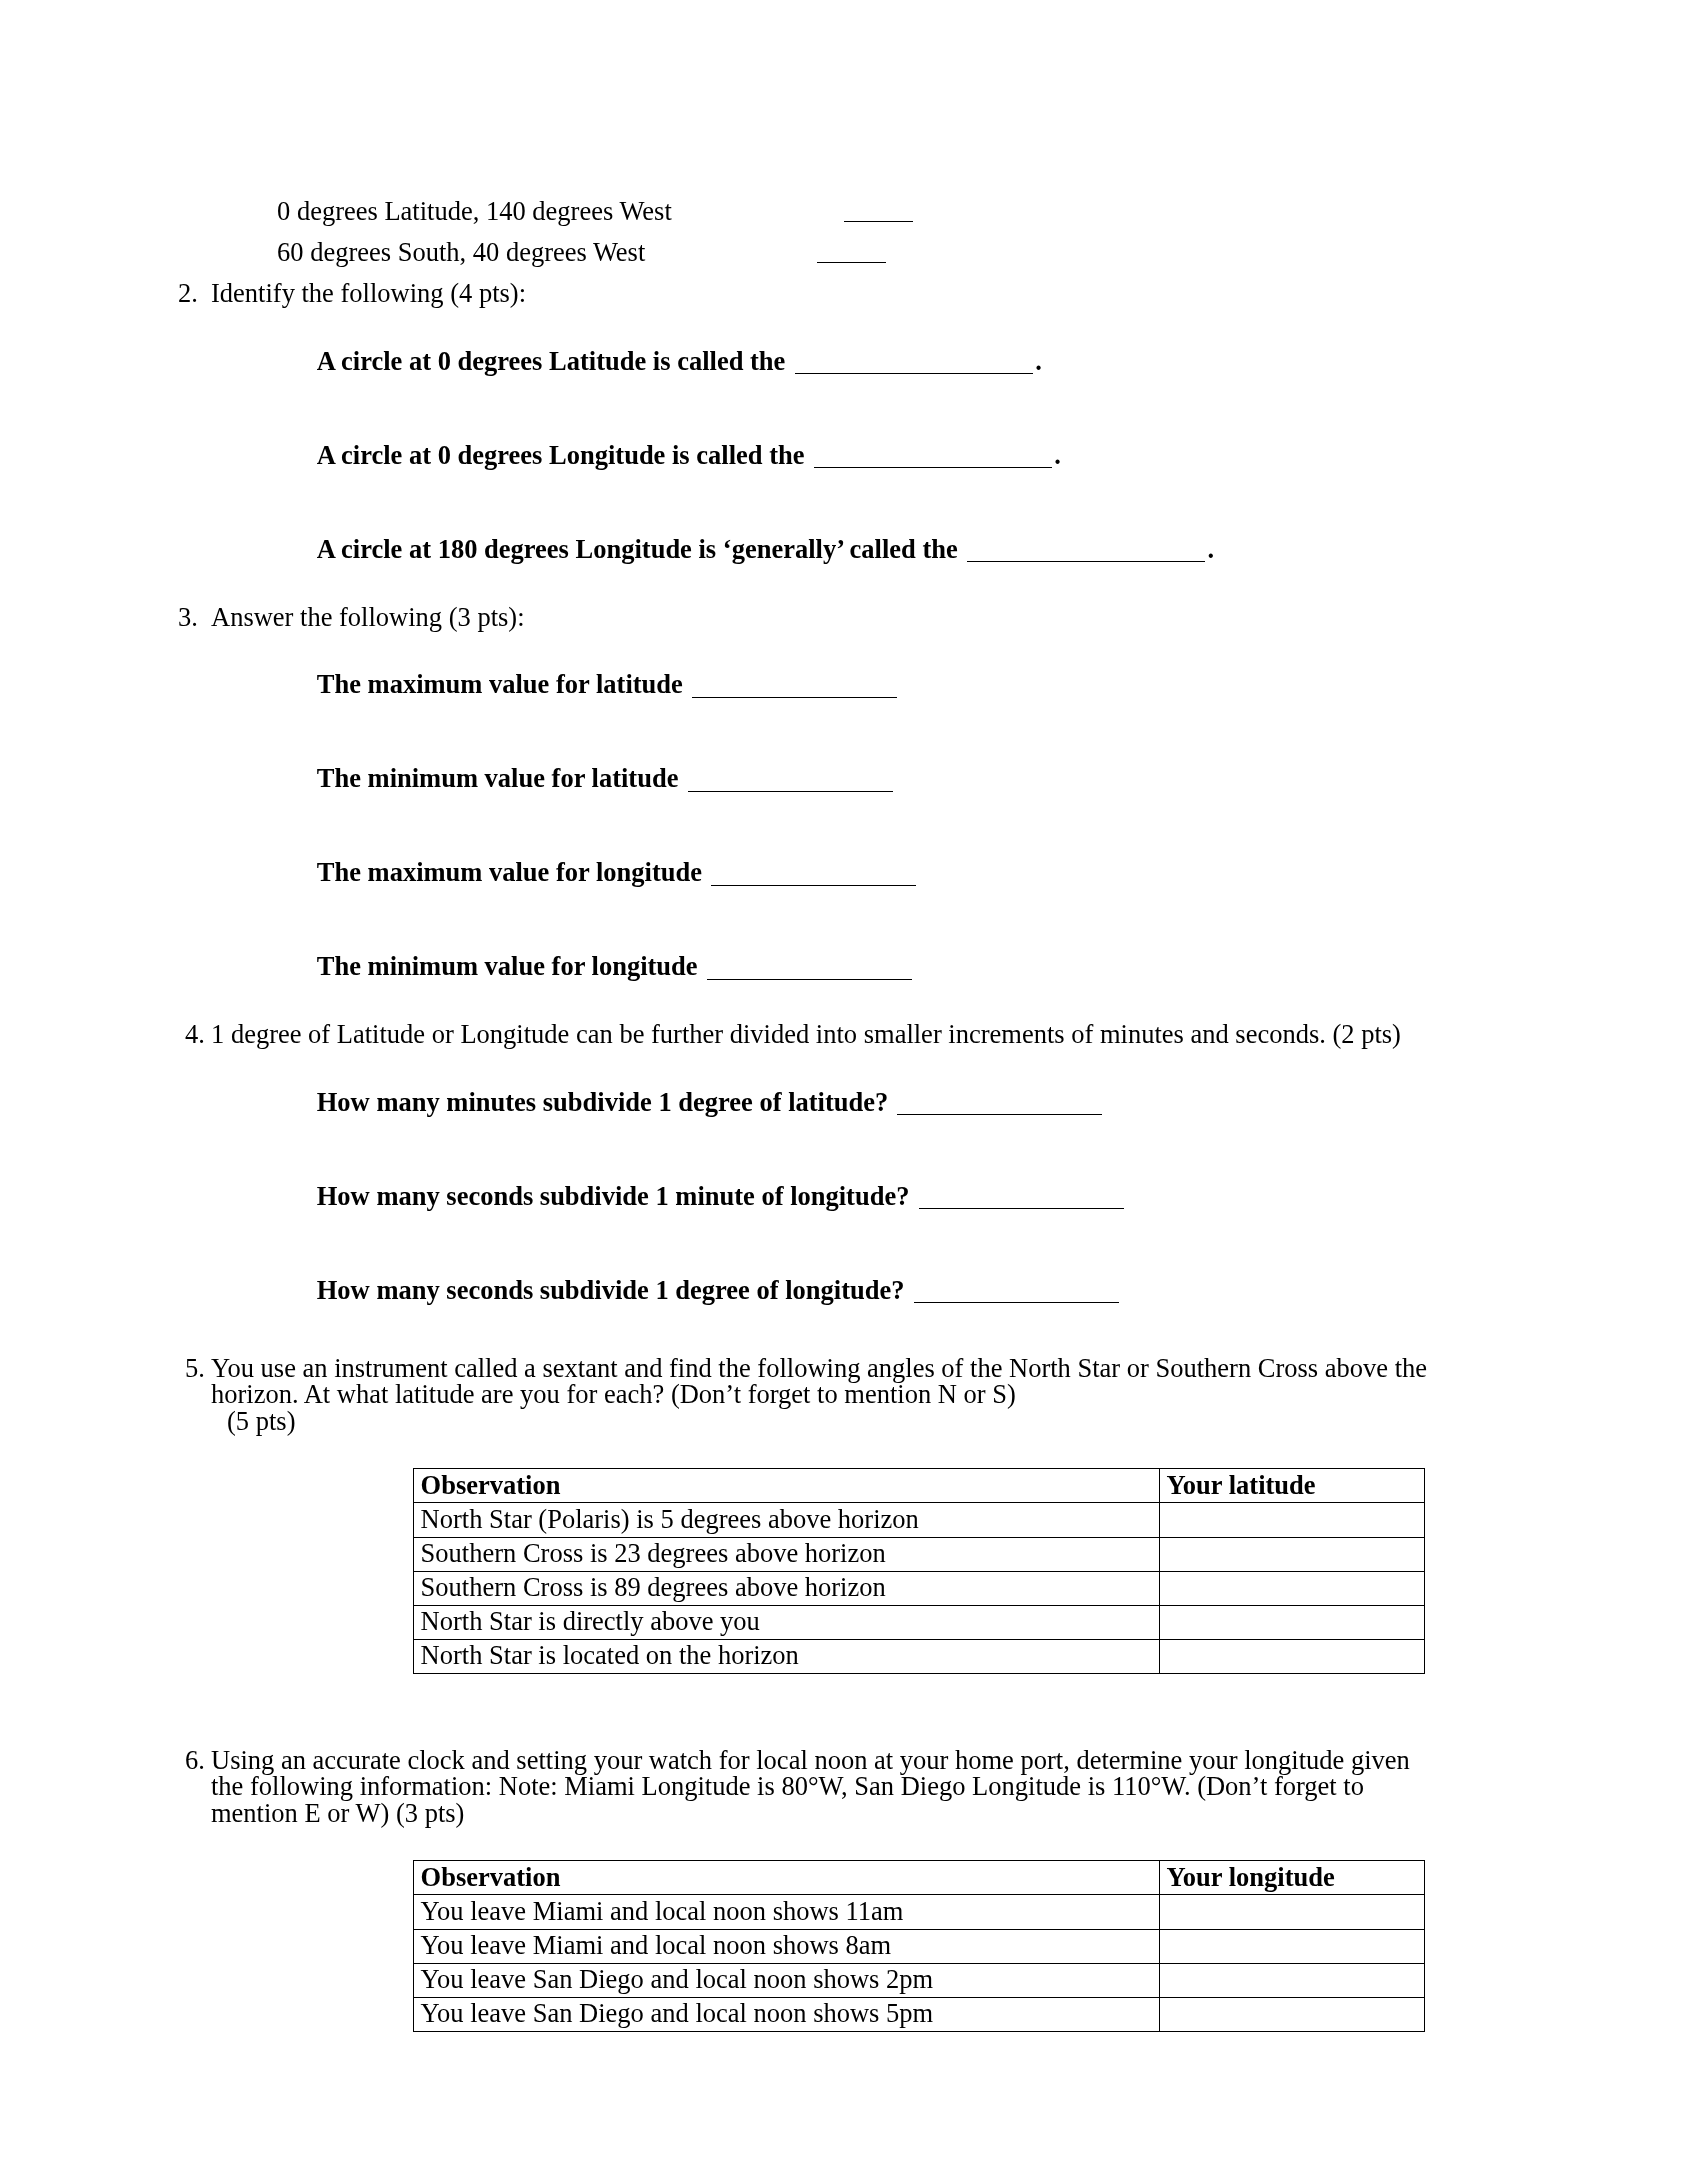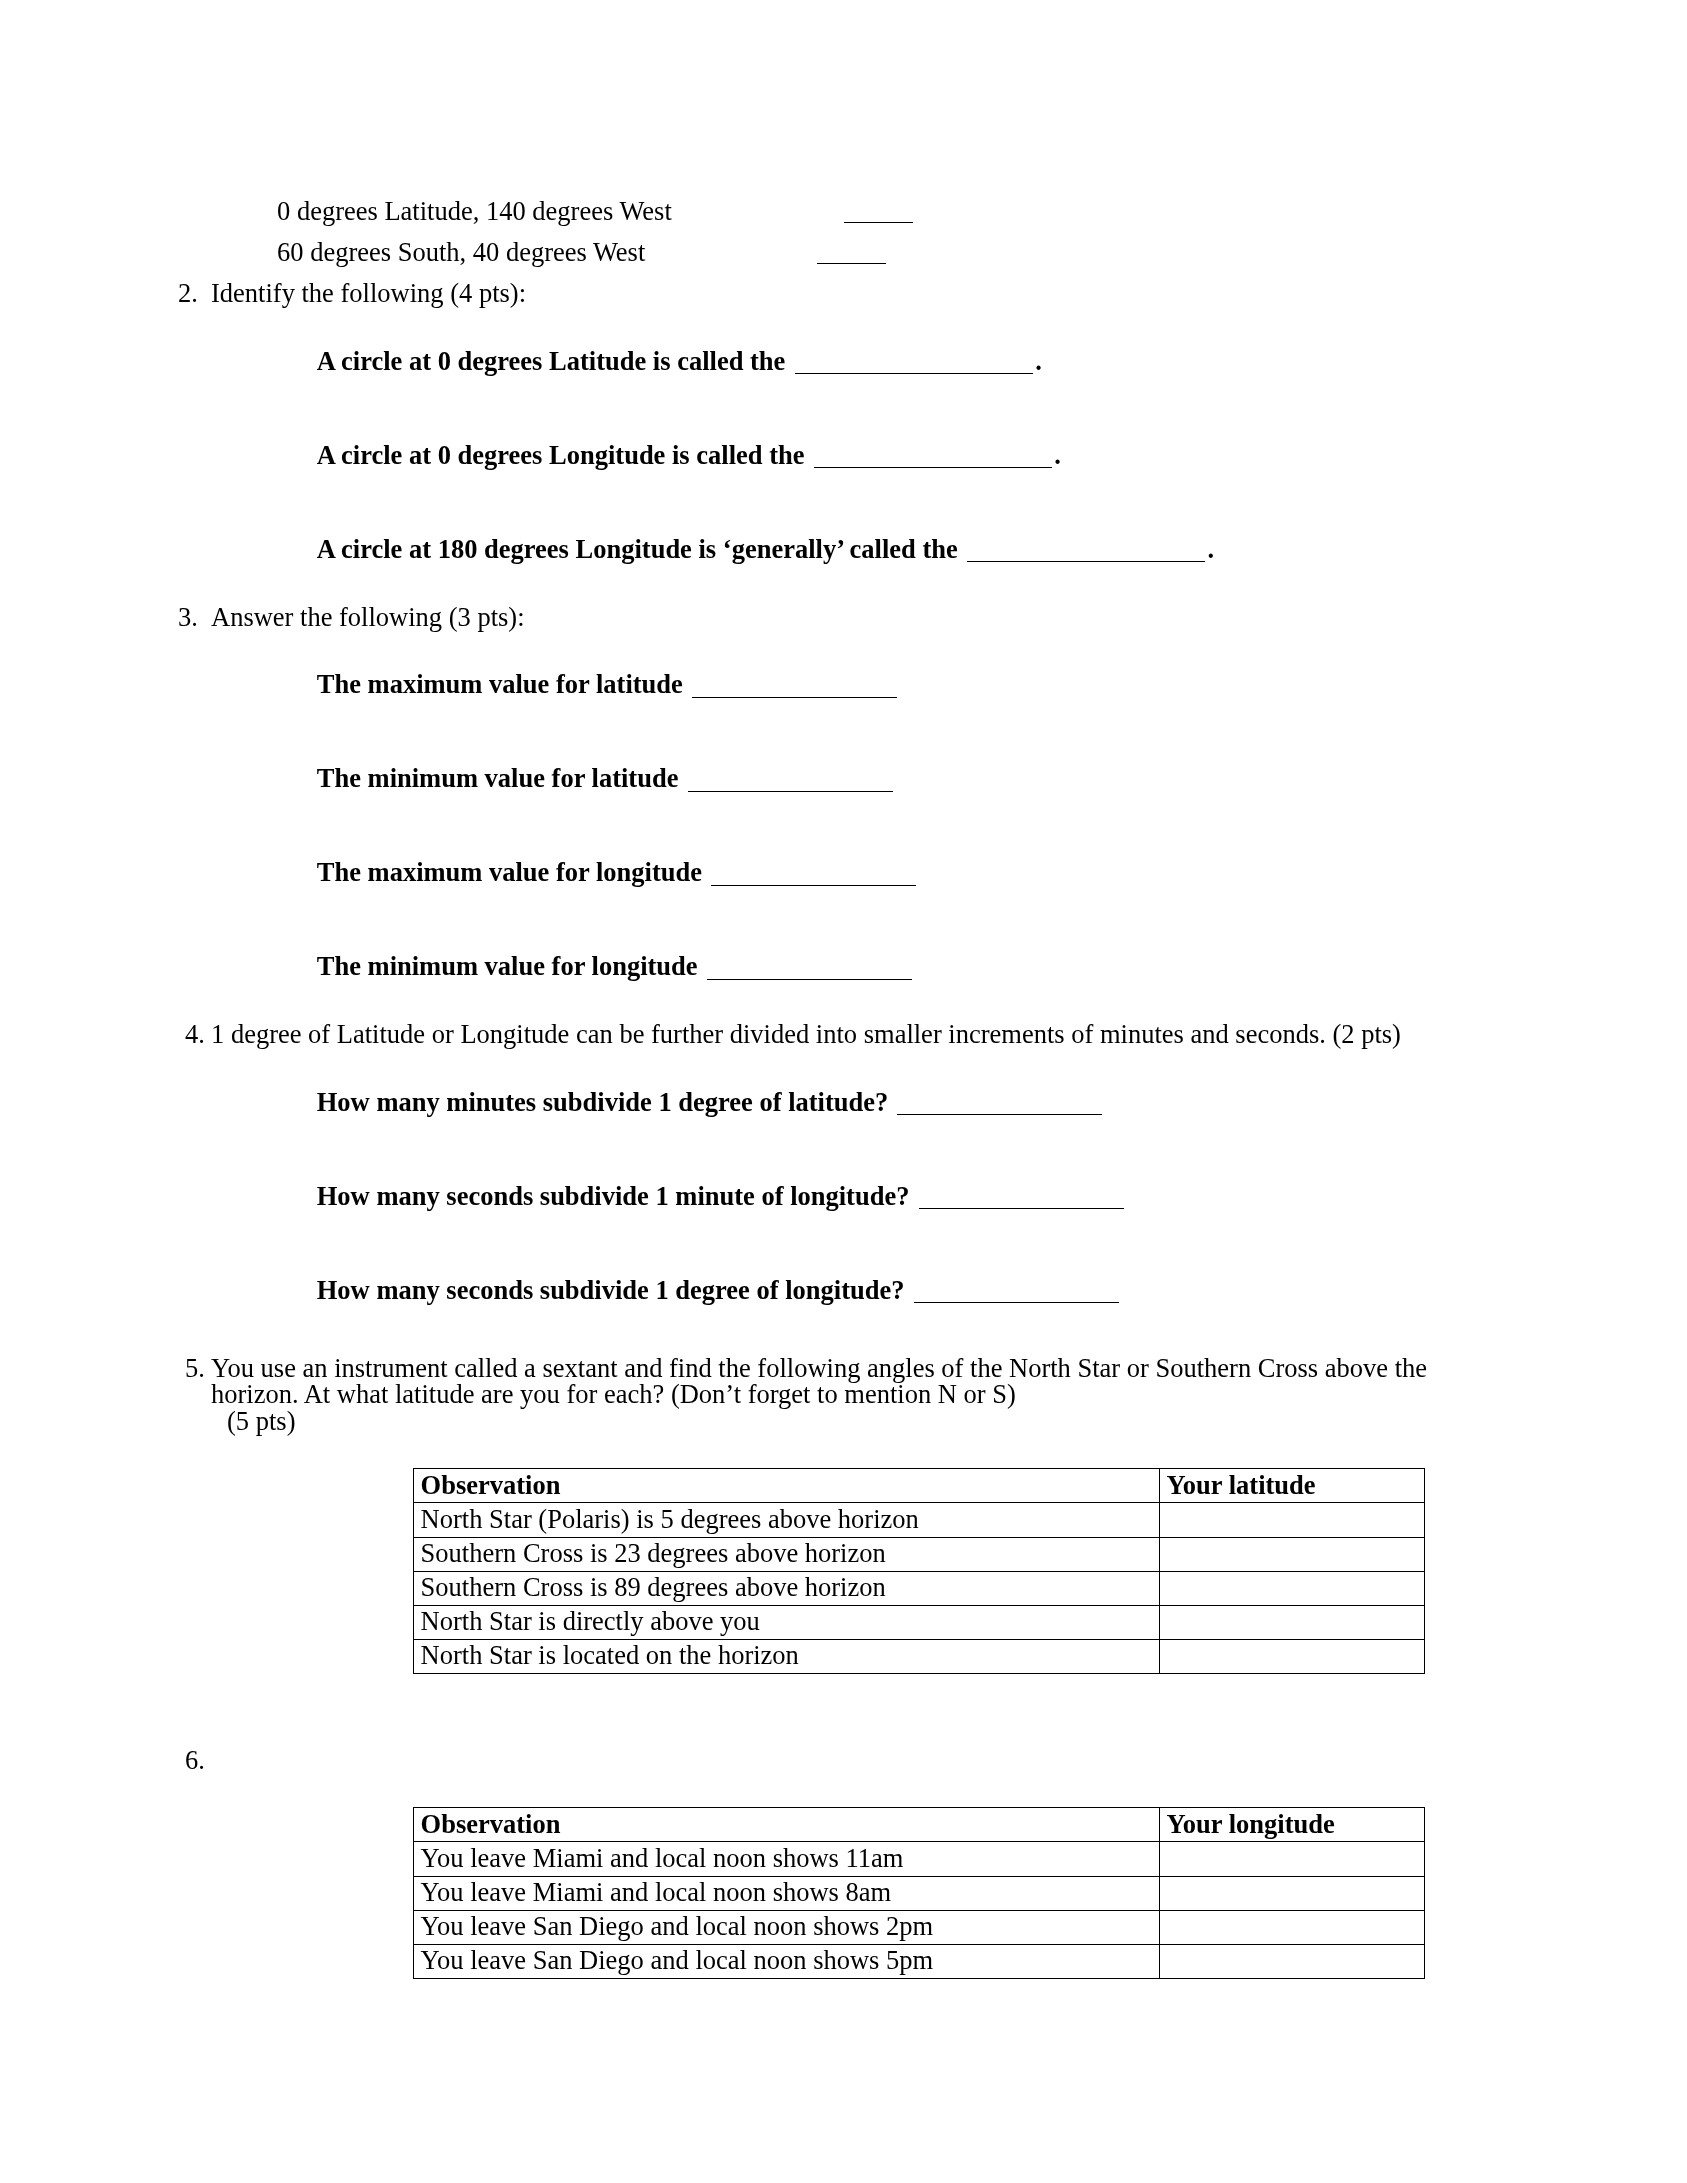--- a/index.html
+++ b/index.html
@@ -42,21 +42,21 @@
     flex: 0 0 99px;
     padding-left: 66px;
     box-sizing: border-box;
   }
   .numrow .body {
     flex: 1 1 auto;
   }
 
   .blankline-row {
     display: flex;
-    align-items: center;
+    align-items: flex-start;
     margin-bottom: 14.6px;
     margin-left: 165px;
   }
   .blankline-row .txt { }
   .blank-short {
     display: inline-block;
     width: 69px;
     border-bottom: 1.3px solid #000;
     height: 22.5px;
     vertical-align: bottom;
@@ -214,20 +214,21 @@
           <td class="answer"></td>
         </tr>
       </tbody>
     </table>
 
     <div class="spacer-lg"></div>
 
     <div class="para-hang">
       <div class="firstline">
         <span class="num">6.</span>
+        <span style="flex:1 1 auto; margin-right:119px;">Using an accurate clock and setting your watch for local noon at your home port, determine your longitude given the following information: Note: Miami Longitude is 80°W, San Diego Longitude is 110°W. (Don’t forget to mention E or W) (3 pts)</span>
       </div>
     </div>
 
     <table class="obs">
       <thead>
         <tr>
           <th>Observation</th>
           <th class="answercol">Your longitude</th>
         </tr>
       </thead>

